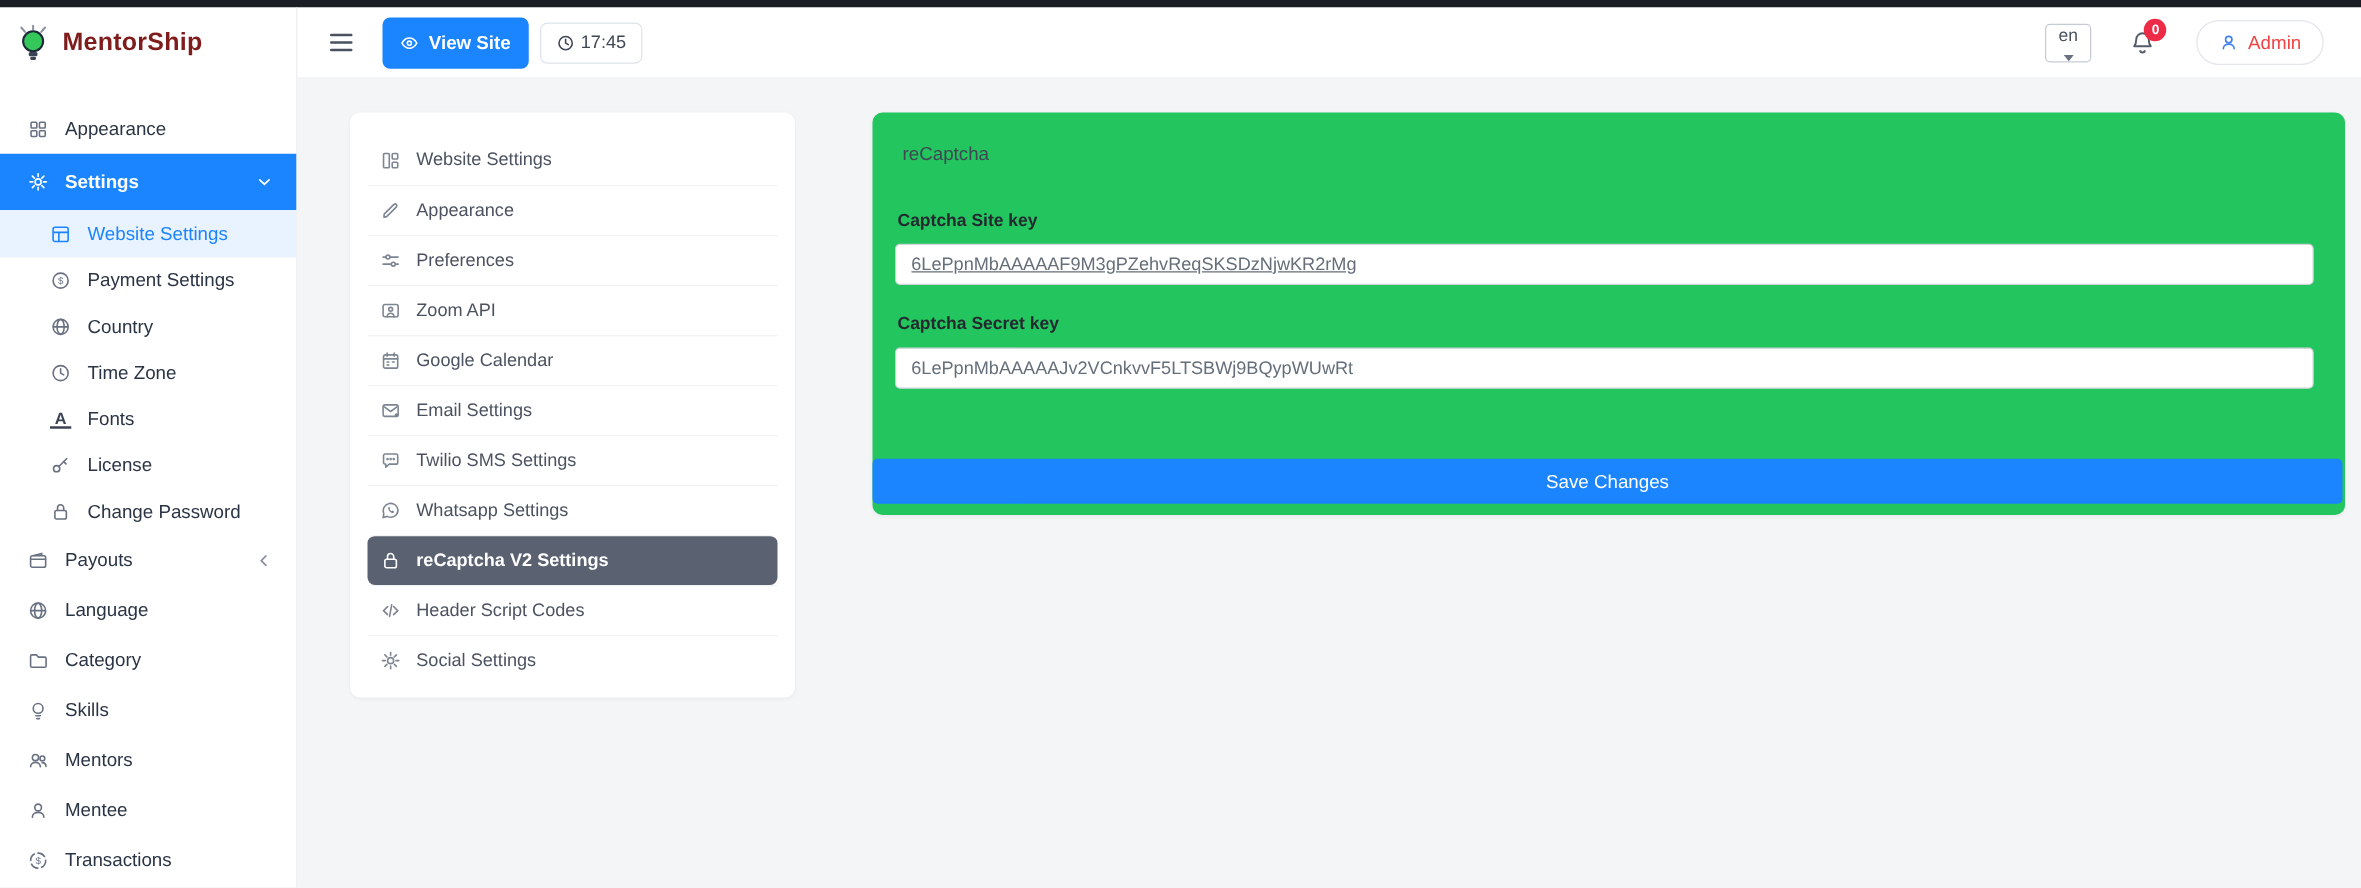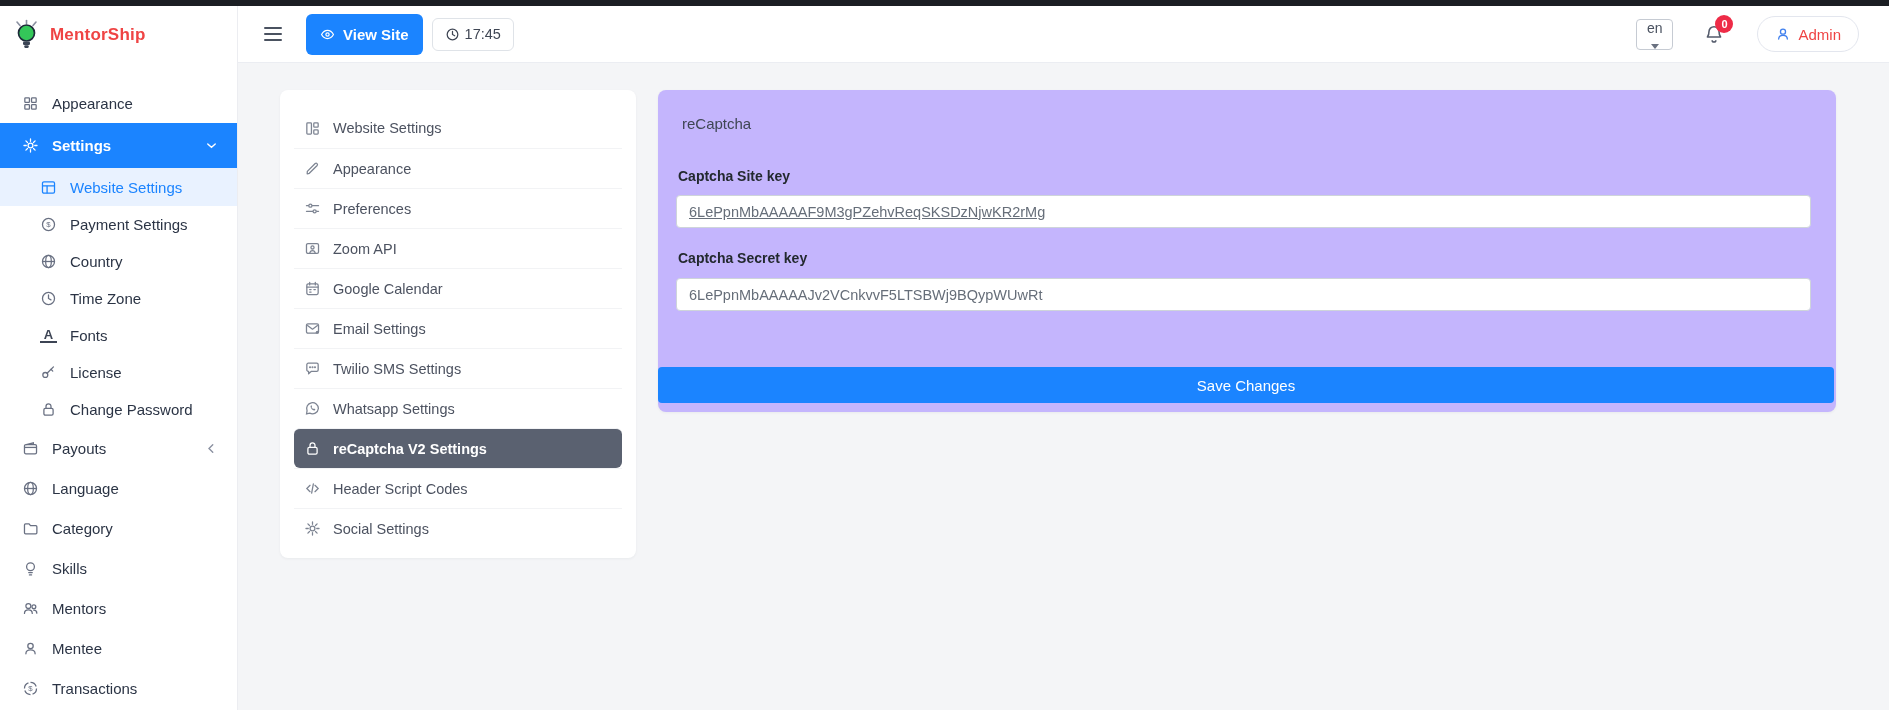--- a/index.html
+++ b/index.html
@@ -4,21 +4,21 @@
 <style>
   * { margin:0; padding:0; box-sizing:border-box; }
   html,body { width:1889px; height:710px; font-family:"Liberation Sans", sans-serif; background:#f4f5f7; overflow:hidden; }
   body { position:relative; }
 
   .topstrip { position:absolute; left:0; top:0; width:1889px; height:6px; background:#1b1e23; }
 
   
   .sidebar { position:absolute; left:0; top:6px; width:238px; height:704px; background:#fff; border-right:1px solid #ecedf1; z-index:2; }
   .brand { height:57px; display:flex; align-items:center; gap:10px; padding-left:13px; }
-  .brand-name { font-size:17px; font-weight:bold; color:#ef4444; letter-spacing:.2px; }
+  .brand-name { font-size:20px; font-weight:bold; color:#7f1d1d; letter-spacing:.2px; }
   .nav { padding-top:20px; }
   .s-item { display:flex; align-items:center; gap:13px; height:40px; padding:0 18px 0 22px; color:#2b3445; font-size:15px; cursor:pointer; }
   .s-item .ic { color:#697082; }
   .s-sub { height:37px; padding-left:40px; }
   .row-settings { height:45px; background:#1b84ff; color:#fff; font-weight:bold; }
   .row-settings .ic { color:#fff; }
   .row-settings .chev { margin-left:auto; color:#fff; }
   .row-website { height:38px; background:#e9f2ff; color:#1b84ff; }
   .row-website .ic { color:#1b84ff; }
   .chev-left { margin-left:auto; color:#8a90a0; }
@@ -43,21 +43,21 @@
 
   
   .content { position:absolute; left:238px; top:63px; width:1651px; height:647px; background:#f4f5f7; }
   .menu-card { position:absolute; left:42px; top:27px; width:356px; background:#fff; border-radius:8px; box-shadow:0 1px 3px rgba(20,30,50,.05); padding:18px 14px 10px; }
   .m-item { display:flex; align-items:center; gap:12px; height:40px; padding:0 10px; font-size:14.5px; color:#4c5260; cursor:pointer; }
   .m-item + .m-item { border-top:1px solid #f2f3f5; }
   .m-item .ic { color:#7d8492; }
   .m-item.active { background:#5a6170; color:#fff; border-radius:6px; font-weight:bold; }
   .m-item.active .ic { color:#fff; }
 
-  .main-card { position:absolute; left:420px; top:27px; width:1178px; height:322px; background:#c4b5fd; border-radius:8px; box-shadow:0 1px 3px rgba(20,30,50,.05); }
+  .main-card { position:absolute; left:460px; top:27px; width:1178px; height:322px; background:#22c55e; border-radius:8px; box-shadow:0 1px 3px rgba(20,30,50,.05); }
   .heading { position:absolute; top:25px; left:24px; font-size:15px; color:#3f4654; }
   .f-label { position:absolute; left:20px; font-size:14px; font-weight:bold; color:#23292f; }
   .l1 { top:78px; }
   .l2 { top:160px; }
   .f-input { position:absolute; left:18px; width:1135px; height:33px; border:1px solid #ced4da; border-radius:4px; padding:0 12px; font-size:14.5px; color:#666e79; font-family:inherit; background:#fff; }
   .i1 { top:105px;text-decoration:underline; }
   .i2 { top:188px; }
   .save-btn { position:absolute; left:0; top:277px; width:1176px; height:36px; background:#1b84ff; color:#fff; border:none; border-radius:4px; font-size:15px; font-family:inherit; cursor:pointer; }
 
   svg { display:block; }

